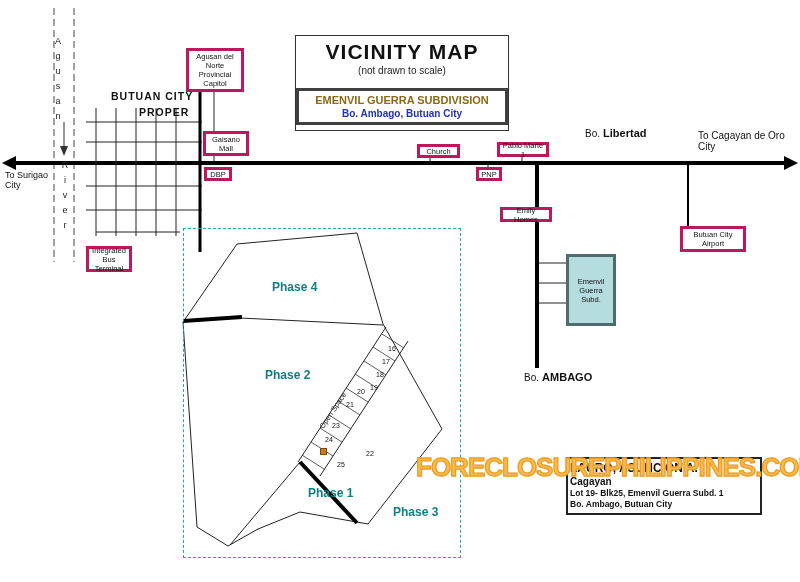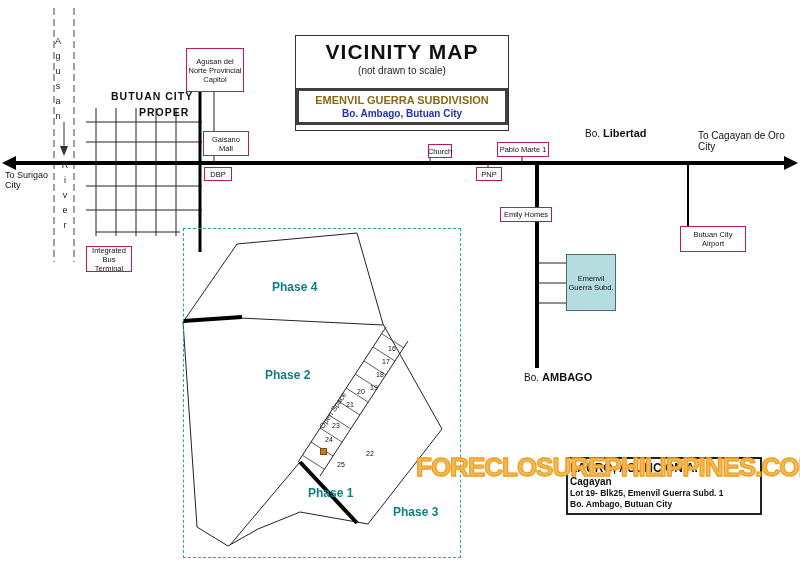--- a/index.html
+++ b/index.html
@@ -1,20 +1,20 @@
 <!DOCTYPE html>
 <html><head>
 <meta charset="utf-8">
 <style>
   html,body{margin:0;padding:0;}
   .stage{position:relative;width:800px;height:582px;background:#ffffff;
          font-family:"Liberation Sans",sans-serif;color:#111;overflow:hidden;}
   svg{position:absolute;left:0;top:0;z-index:0;}
 
-  .mbox{position:absolute;background:#fff;border:1px solid #be185d;
+  .mbox{position:absolute;background:#fff;border:3px solid #be185d;
         font-size:7.5px;line-height:1.2;display:flex;align-items:center;justify-content:center;
         text-align:center;padding:1px;box-sizing:border-box;z-index:2;}
   .lbl{position:absolute;z-index:2;white-space:nowrap;}
 
   .title-box{position:absolute;left:295px;top:35px;width:214px;border:1px solid #333;
              background:#fff;text-align:center;z-index:2;padding:4px 0 5px;box-sizing:border-box;}
   .title-main{font-size:21px;font-weight:bold;letter-spacing:1px;}
   .title-note{font-size:10px;margin-top:1px;color:#222;}
   .title-inner{border:3px solid #404040;margin-top:12px;padding:3px 2px;}
   .title-sub{font-size:11px;font-weight:bold;color:#8B6914;}
@@ -136,26 +136,26 @@
   </div>
   <div class="lbl" style="left:524px;top:371px;font-size:11px">
     <span class="sm">Bo.</span>
     <span class="b">AMBAGO</span>
   </div>
 
   <div class="mbox" style="left:186px;top:48px;width:58px;height:44px">Agusan del Norte Provincial Capitol</div>
   <div class="mbox" style="left:203px;top:131px;width:46px;height:25px">Gaisano Mall</div>
   <div class="mbox" style="left:204px;top:167px;width:28px;height:14px">DBP</div>
   <div class="mbox" style="left:86px;top:246px;width:46px;height:26px">Integrated Bus Terminal</div>
-  <div class="mbox" style="left:428px;top:144px;width:24px;height:14px">Church</div>
+  <div class="mbox" style="left:417px;top:144px;width:43px;height:14px">Church</div>
   <div class="mbox" style="left:497px;top:142px;width:52px;height:15px">Pablo Marte 1</div>
   <div class="mbox" style="left:476px;top:167px;width:26px;height:14px">PNP</div>
   <div class="mbox" style="left:500px;top:207px;width:52px;height:15px">Emily Homes</div>
   <div class="mbox" style="left:680px;top:226px;width:66px;height:26px">Butuan City Airport</div>
-  <div class="mbox" style="left:566px;top:254px;width:50px;height:57px;background:#b5dde0;border-color:#4f6b6b">Emenvil Guerra Subd.</div>
+  <div class="mbox" style="left:566px;top:254px;width:50px;height:72px;background:#b5dde0;border-color:#4f6b6b">Emenvil Guerra Subd.</div>
 
   <div class="phase" style="left:272px;top:280px">Phase 4</div>
   <div class="phase" style="left:265px;top:368px">Phase 2</div>
   <div class="phase" style="left:308px;top:486px">Phase 1</div>
   <div class="phase" style="left:393px;top:505px">Phase 3</div>
   <div class="openspace">Open Space</div>
 
   <span class="lot" style="left:392px;top:348px">16</span>
   <span class="lot" style="left:386px;top:361px">17</span>
   <span class="lot" style="left:380px;top:374px">18</span>

